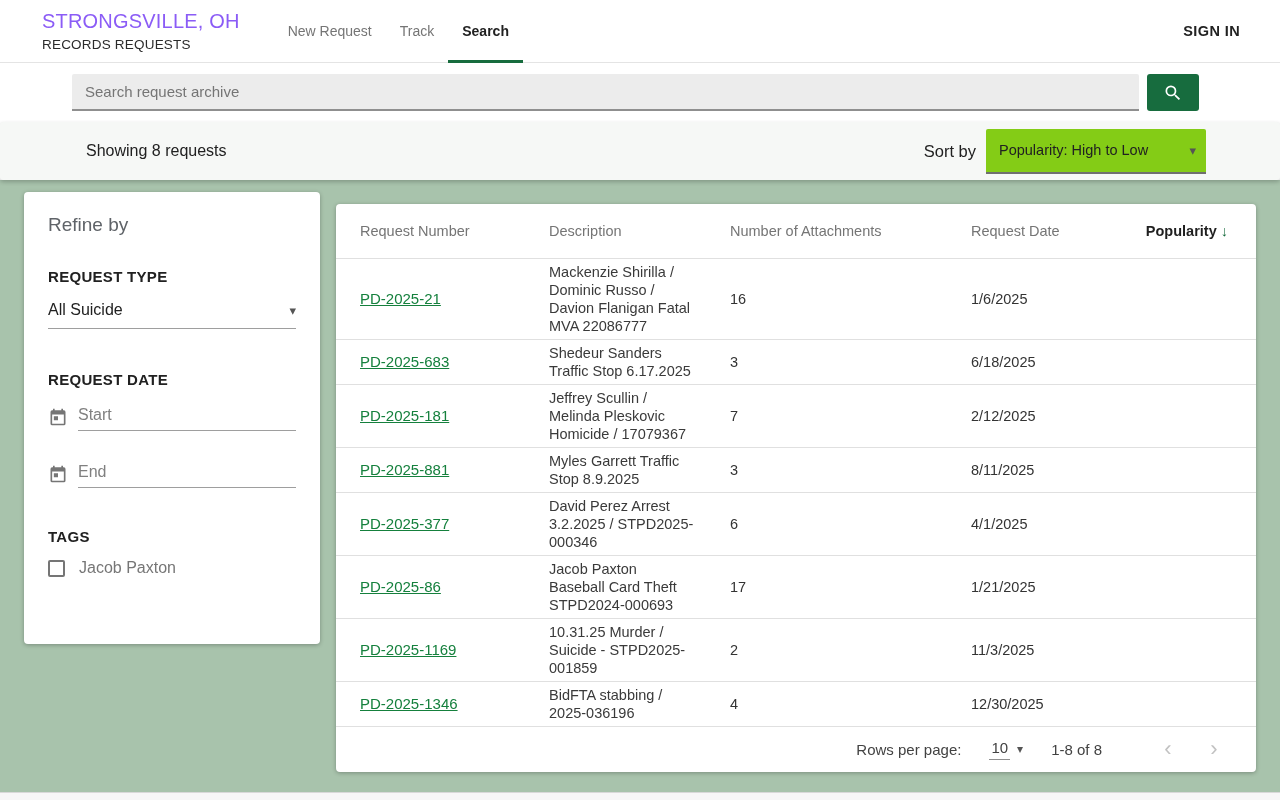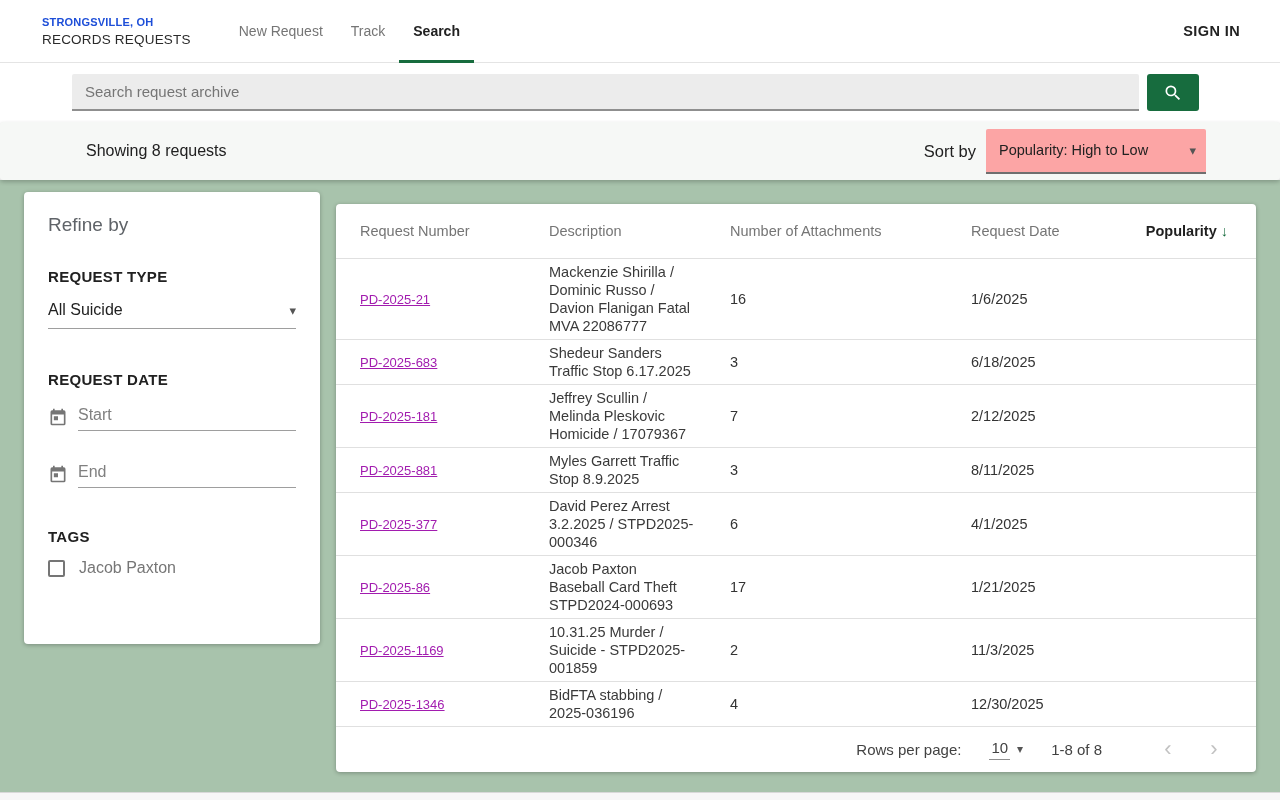--- a/index.html
+++ b/index.html
@@ -4,21 +4,21 @@
 <style>
   * { margin:0; padding:0; box-sizing:border-box; }
   html,body { width:1280px; height:800px; overflow:hidden; }
   body { font-family:"Liberation Sans","DejaVu Sans",sans-serif; background:#ffffff; color:#212121; }
   .app { position:relative; width:1280px; height:800px; background:#ffffff; }
 
   
   .header { position:absolute; top:0; left:0; width:1280px; height:63px; background:#ffffff;
             border-bottom:1px solid #e4e4e4; display:flex; align-items:center; }
   .brand { margin-left:42px; }
-  .brand-title { font-size:11px; font-weight:bold; color:#1d4ed8; letter-spacing:0.2px; }
+  .brand-title { font-size:20px; font-weight:normal; color:#8b5cf6; letter-spacing:0.2px; }
   .brand-sub { font-size:13.5px; color:#2b2b2b; margin-top:4px; letter-spacing:0.2px; }
   .nav { display:flex; margin-left:34px; height:63px; align-items:center; }
   .nav-item { position:relative; font-size:14px; color:#757575; padding:0 14px; height:63px;
               display:flex; align-items:center; cursor:pointer; }
   .nav-item.active { color:#212121; font-weight:bold; }
   .nav-item.active::after { content:""; position:absolute; left:0; right:0; bottom:0; height:3px; background:#176C3E; }
   .signin { margin-left:auto; margin-right:40px; font-size:14.5px; font-weight:bold; color:#212121;
             letter-spacing:0.4px; cursor:pointer; }
 
   
@@ -29,21 +29,21 @@
   .search-input::placeholder { color:#757575; opacity:1; }
   .search-btn { position:absolute; left:1147px; top:11px; width:52px; height:37px; background:#176C3E;
                 border:none; border-radius:3px; cursor:pointer; display:flex; align-items:center; justify-content:center; }
 
   
   .showing-bar { position:absolute; top:122px; left:0; width:1280px; height:58px; background:#f6f8f6;
                  box-shadow:0 2px 4px rgba(0,0,0,0.22); display:flex; align-items:center; border-radius:3px; z-index:2; }
   .showing-text { margin-left:86px; font-size:16px; color:#212121; }
   .sort-wrap { margin-left:auto; margin-right:74px; display:flex; align-items:center; }
   .sort-label { font-size:16.5px; color:#212121; margin-right:10px; }
-  .sort-select { width:220px; min-height:45px; background:#fca5a5; border-bottom:2px solid #6f6f6f;
+  .sort-select { width:220px; min-height:45px; background:#84cc16; border-bottom:2px solid #6f6f6f;
                  border-radius:2px 2px 0 0; display:flex; align-items:center; cursor:pointer; padding:4px 10px 4px 13px; }
   .sort-value { font-size:14.5px; color:#212121; line-height:18px; width:168px; }
   .caret { color:#555555; font-size:13px; margin-left:auto; }
 
   
   .main-bg { position:absolute; top:180px; left:0; width:1280px; height:612px; background:#A8C3AC; }
   .footer-strip { position:absolute; bottom:0; left:0; width:1280px; height:8px; background:#f7f7f7; border-top:1px solid #d9d9d9; }
 
   .card { position:absolute; background:#ffffff; border-radius:4px; box-shadow:0 1px 4px rgba(0,0,0,0.28); }
 
@@ -73,21 +73,21 @@
   col.c1 { width:213px; } col.c2 { width:181px; } col.c3 { width:241px; } col.c4 { width:166px; } col.c5 { width:119px; }
   th { font-size:14.5px; font-weight:normal; color:#757575; text-align:left; height:54px;
        border-bottom:1px solid #e0e0e0; padding:0; vertical-align:middle; }
   th.col-num { padding-left:24px; }
   th.col-pop { text-align:right; padding-right:28px; font-weight:bold; color:#1f1f1f; white-space:nowrap; }
   .sort-arrow { color:#176C3E; font-weight:bold; margin-left:4px; }
   td { font-size:14.5px; color:#333333; border-bottom:1px solid #e0e0e0; vertical-align:middle;
        padding:4px 0; }
   td.cell-num { padding-left:24px; }
   td.cell-desc { line-height:18px; padding-right:36px; color:#3a3a3a; }
-  a.req-link { color:#a21caf; text-decoration:underline; font-size:13px; }
+  a.req-link { color:#15803d; text-decoration:underline; font-size:15px; }
   .pagination { margin-top:auto; display:flex; align-items:center; justify-content:flex-end;
                 height:52px; padding-right:28px; font-size:15px; color:#424242; }
   .rpp-label { margin-right:28px; }
   .rpp-select { display:flex; align-items:center; cursor:pointer; margin-right:28px; }
   .rpp-value { font-size:15px; color:#424242; border-bottom:1px solid #8f8f8f; padding:0 2px 3px 2px; }
   .rpp-caret { color:#555; font-size:12px; margin-left:7px; }
   .range-text { margin-right:34px; }
   .pager-btn { width:28px; height:28px; display:flex; align-items:center; justify-content:center;
                font-size:22px; color:#c2c2c2; cursor:default; margin-left:18px; user-select:none; }
 </style>

